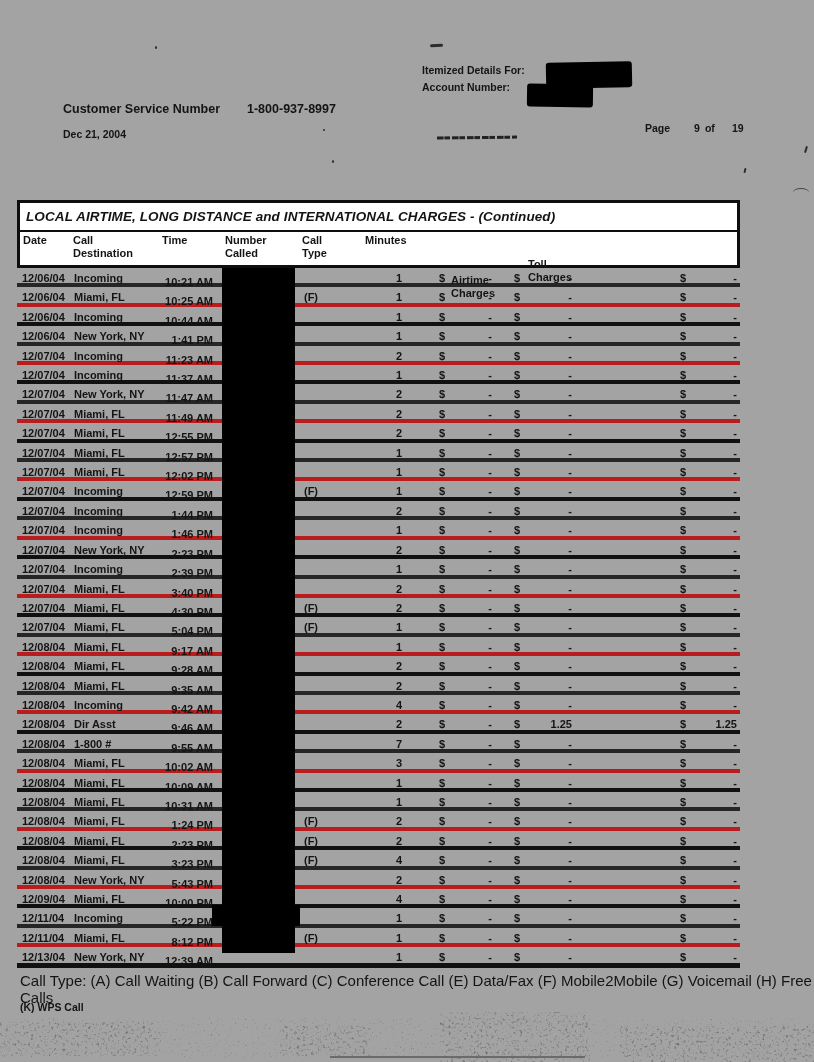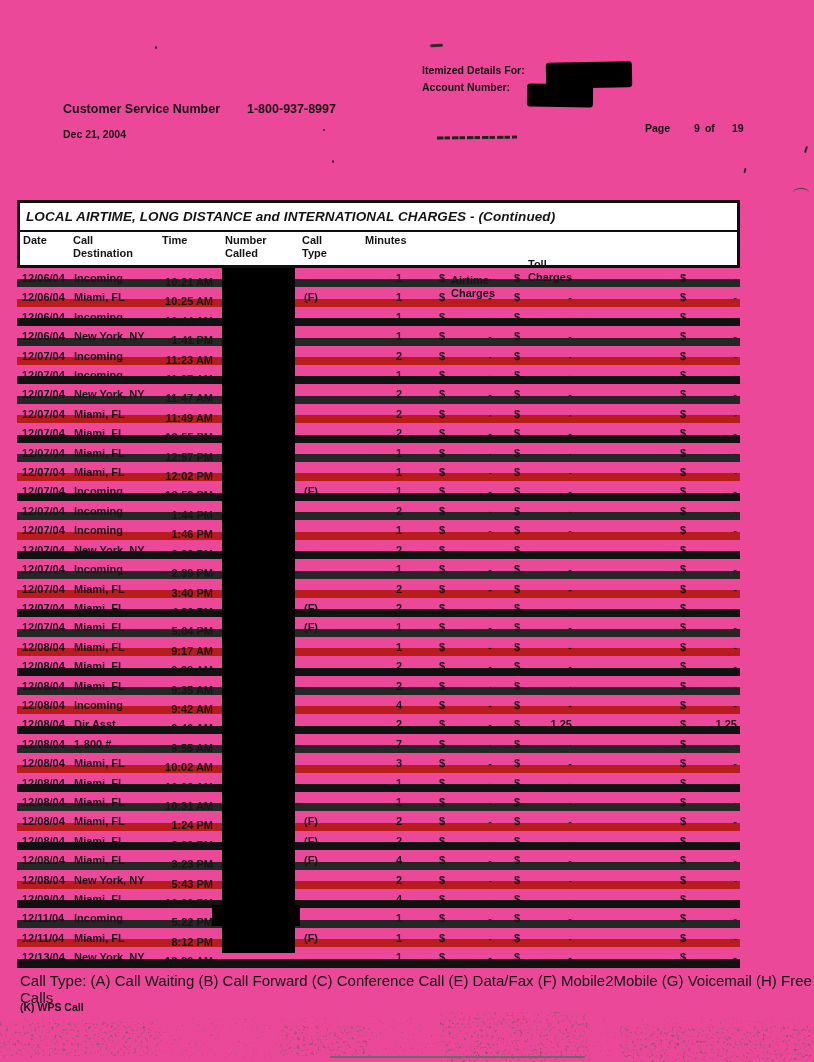--- a/index.html
+++ b/index.html
@@ -1,19 +1,19 @@
 <!DOCTYPE html>
 <html><head>
 <meta charset="utf-8">
 <style>
   html,body{margin:0;padding:0;background:#e8e8e8;}
   .page{
     position:relative;
     width:814px;height:1062px;
-    background:#ec4899;
+    background:#a3a3a3;
     overflow:hidden;
     font-family:"Liberation Sans", sans-serif;
     color:#141414;
   }
   .abs{position:absolute;}
 
   
   .itemized-label{left:422px;top:64px;font-size:10.5px;font-weight:600;}
   .account-label{left:422px;top:81px;font-size:10.5px;font-weight:600;}
   .redact-1{left:546px;top:62px;width:86px;height:26px;background:#000;border-radius:3px;transform:rotate(-1.2deg);}
@@ -53,21 +53,21 @@
   .h-min{padding-left:26px !important;}
   .h-air{padding-left:49px !important;margin-top:40px;}
   .h-toll{padding-left:36px !important;margin-top:24px;}
   .h-total{text-align:right;padding-right:20px !important;}
 
   .tbody{border-bottom:1px solid #111;}
   .trow{
     display:grid;
     grid-template-columns:53px 82px 61px 70px 56px 63px 43px 47px 28px 52px 1fr 17px 54px;
     height:19.42px;box-sizing:border-box;align-items:center;
-    border-bottom:8px solid #b91c1c;
+    border-bottom:4px solid #b91c1c;
     font-size:11px;font-weight:600;white-space:nowrap;
   }
   .trow:nth-child(3n) {border-bottom-color:#111;}
   .trow:nth-child(3n+1){border-bottom-color:#262626;}
   .c{overflow:visible;}
   .c-date{padding-left:5px;}
   .c-dest{padding-left:4px;}
   .c-time{text-align:right;margin-top:8px;}
   .c-type{text-align:center;}
   .c-min{text-align:right;}

